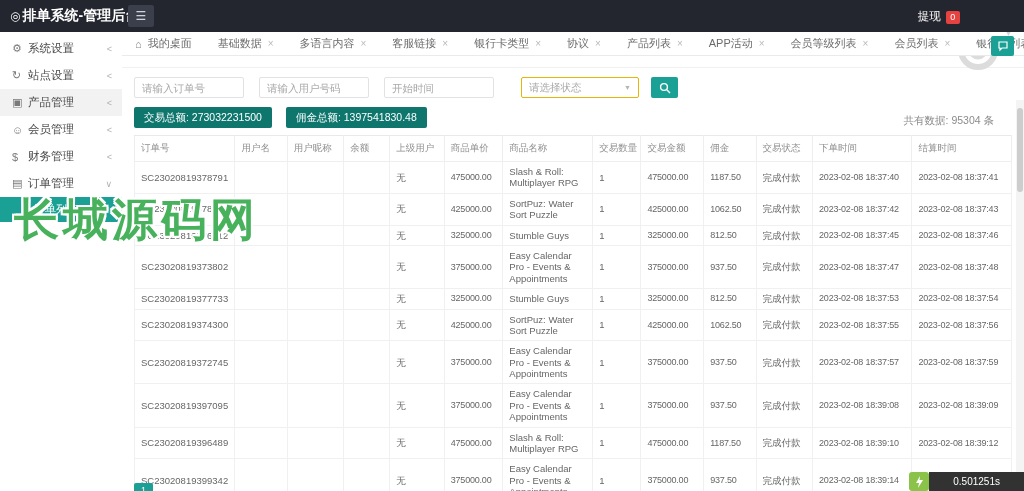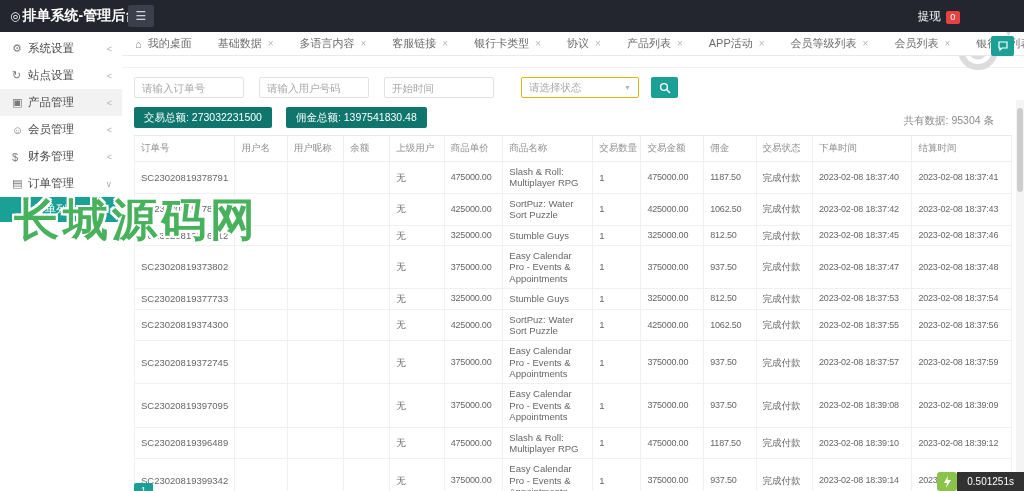--- a/index.html
+++ b/index.html
@@ -59,21 +59,21 @@
   .watermark-swirl { position:absolute; left:952px; top:26px; z-index:5; pointer-events:none; }
   .chat-btn { position:absolute; right:10px; top:36px; width:23px; height:20px; background:#1aa094; border-radius:2px; z-index:45; display:flex; align-items:center; justify-content:center; cursor:pointer; }
 
   .scrollbar { position:absolute; right:0; top:100px; bottom:0; width:8px; background:#f4f4f4; z-index:25; }
   .scroll-thumb { position:absolute; top:8px; left:1px; width:6px; height:84px; background:#cdcdcd; border-radius:3px; cursor:pointer; }
 
   .page-btn { position:absolute; left:134px; top:483px; width:19px; height:15px; background:#1aa094; color:#fff; font-size:9px; text-align:center; line-height:15px; border-radius:2px; z-index:35; cursor:pointer; }
 
   .debug { position:absolute; right:0; bottom:0; display:flex; align-items:center; z-index:50; }
   .debug-icon { width:20px; height:19px; background:#8bc34a; border-radius:3px; display:flex; align-items:center; justify-content:center; cursor:pointer; }
-  .debug-time { height:19px; background:#323232; color:#fff; font-size:10px; line-height:19px; padding:0 10px; }
+  .debug-time { height:19px; background:#323232; color:#fff; font-size:10px; line-height:19px; padding:0 24px; }
 </style>
 </head>
 <body>
 
 <div class="app">
 
   <div class="header">
     <div class="logo">
       <span class="mark">◎</span>
       <span>排单系统-管理后台</span>

